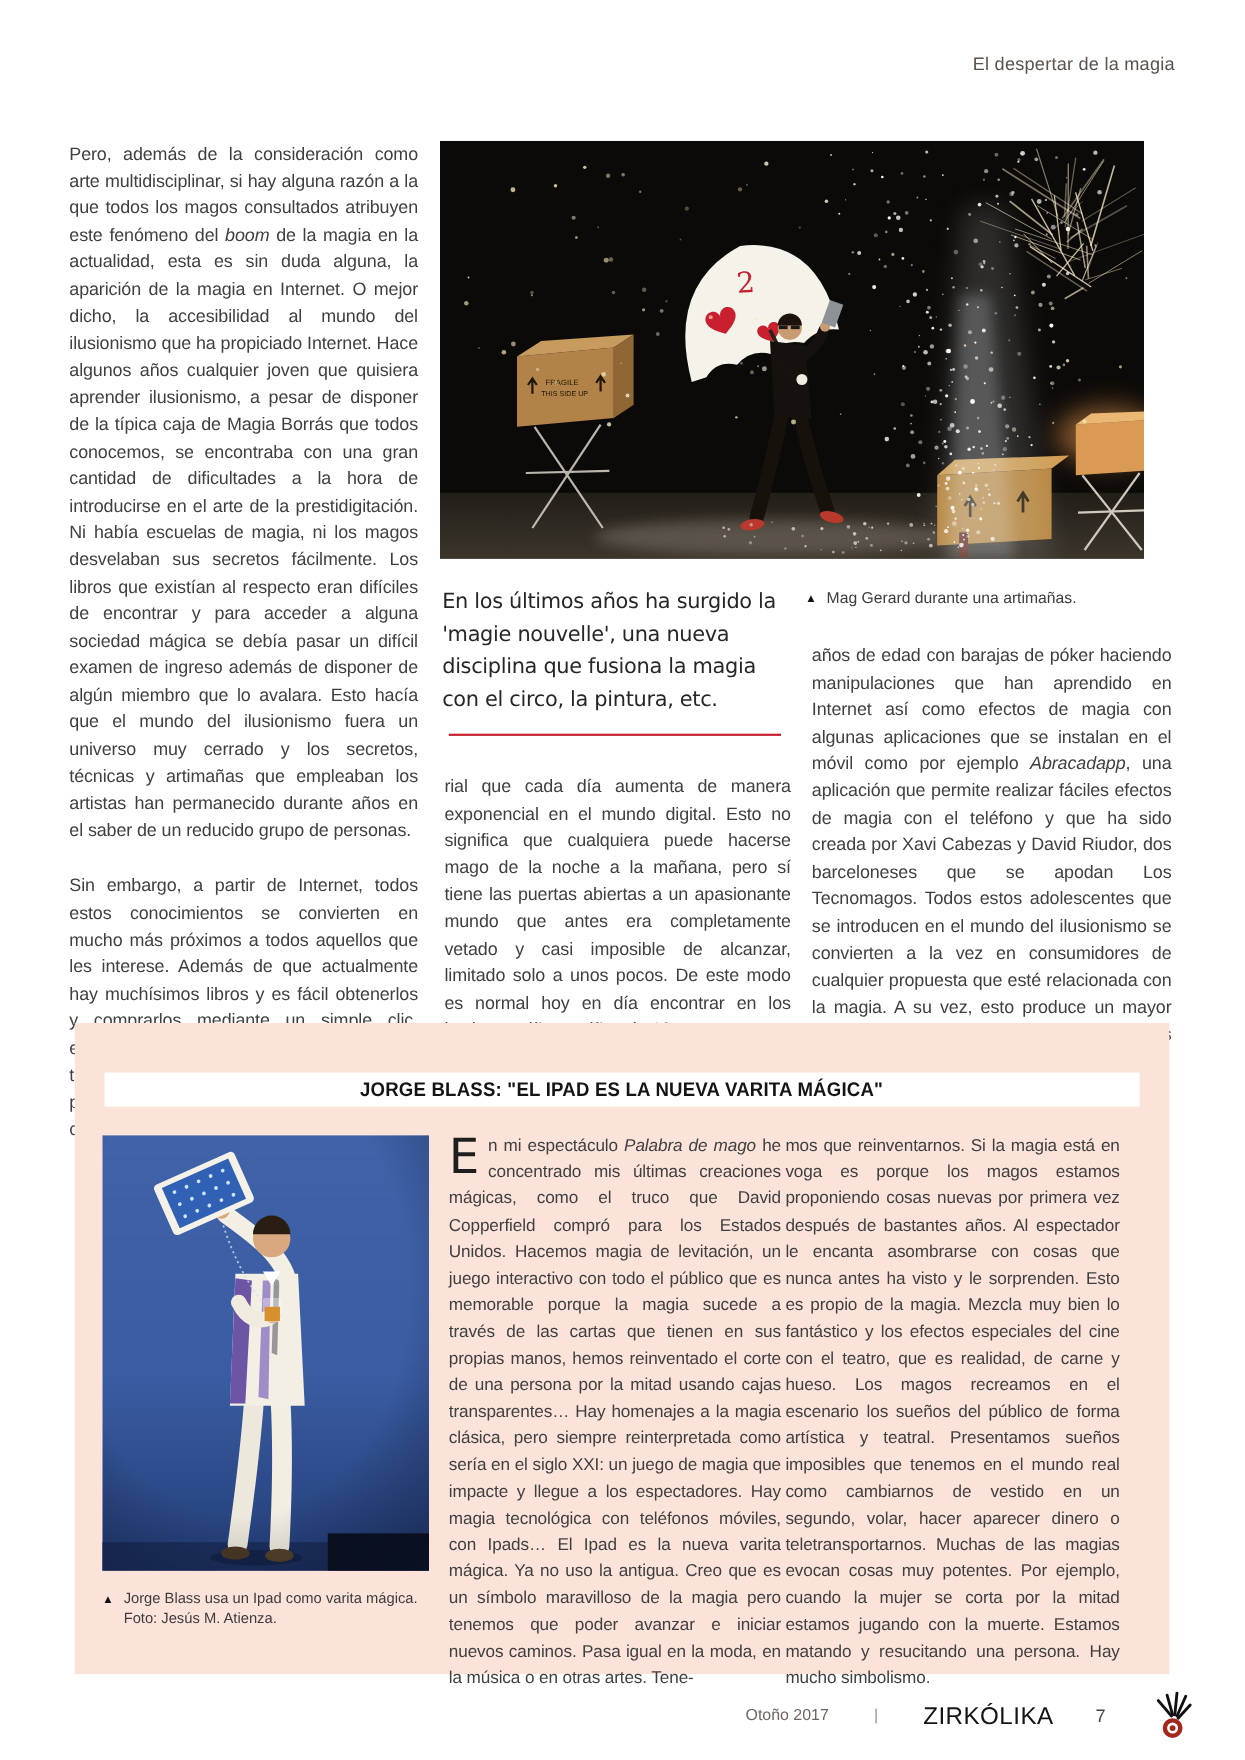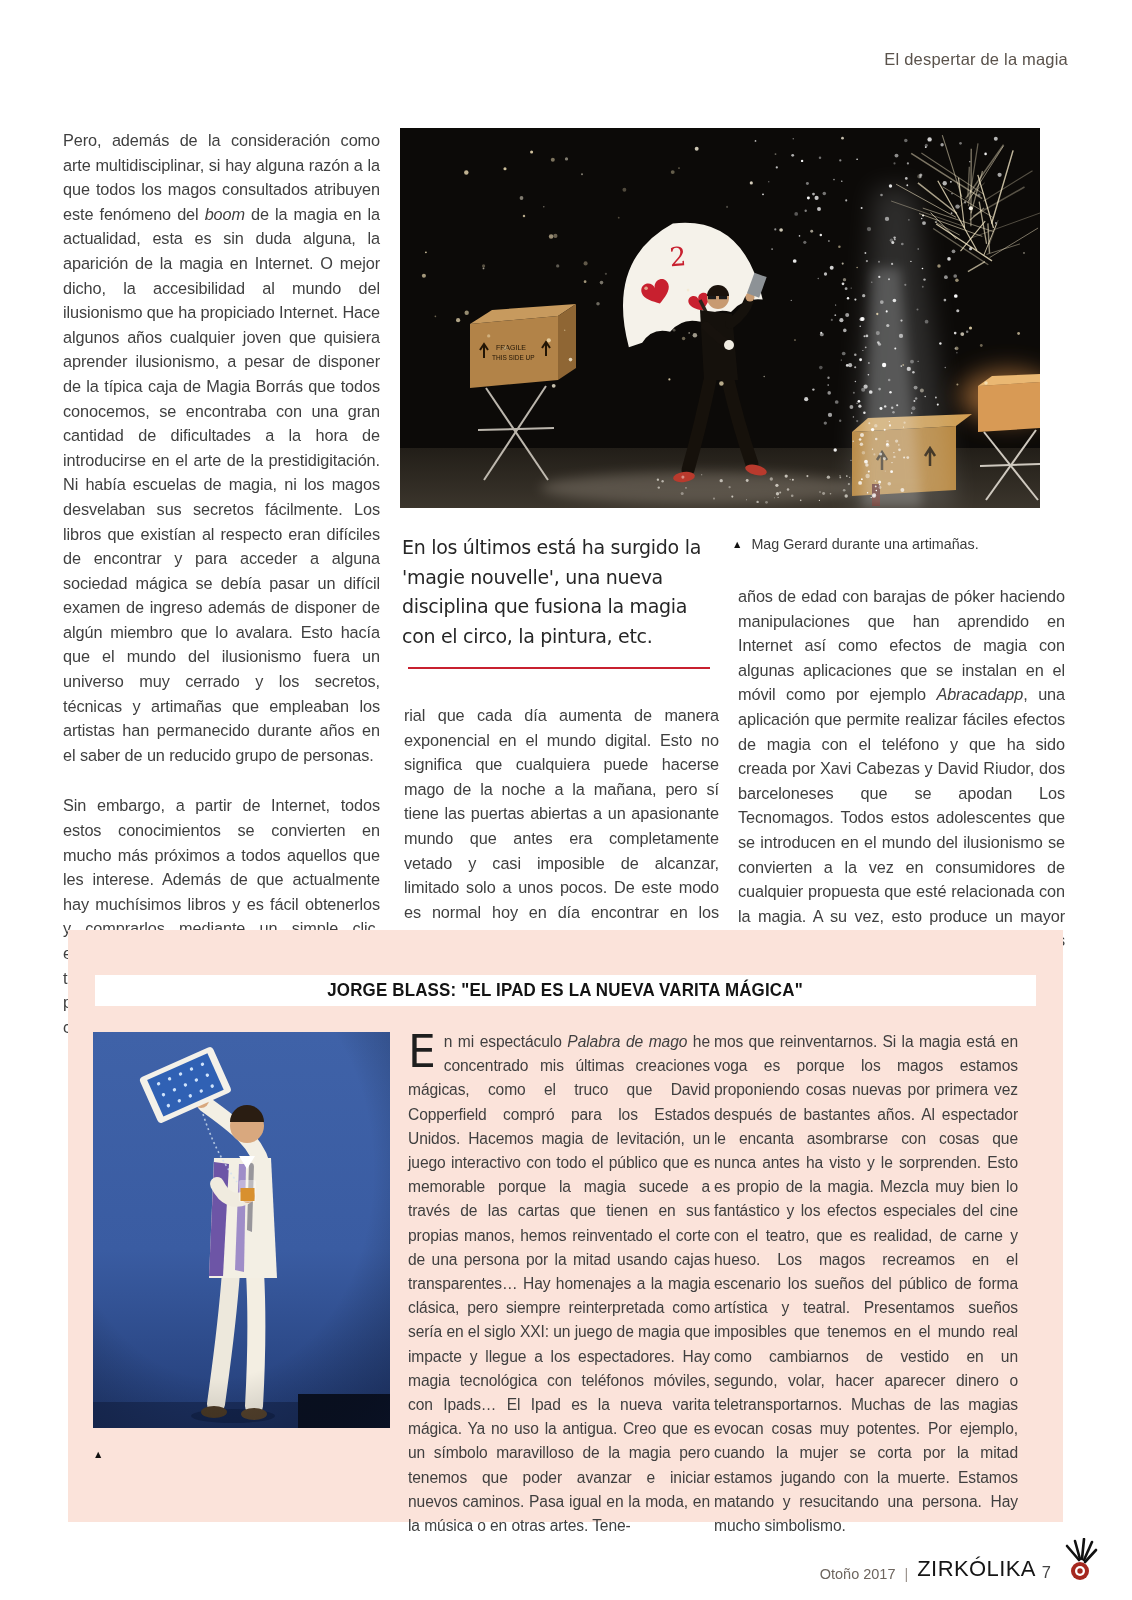--- a/index.html
+++ b/index.html
@@ -54,22 +54,22 @@
     text-align:justify;letter-spacing:-.1px;
   }
   .box-col1{position:absolute;left:340px;top:100px;width:302px;}
   .box-col2{position:absolute;left:646px;top:100px;width:304px;}
   .dropcap{
     float:left;font-family:"DejaVu Sans",sans-serif;font-size:44px;line-height:38px;
     padding:3px 8px 0 0;color:#1e1e1e;
   }
   
   .footer{
-    position:absolute;top:1538px;right:62px;height:44px;
-    display:flex;align-items:flex-end;
+    position:absolute;top:1538px;right:76px;height:44px;
+    display:flex;align-items:center;gap:32px;
   }
   .f-issue{font-size:14.5px;color:#6d655e;}
   .f-sep{font-size:14.5px;color:#9b938c;margin:0 9px;}
   .f-mag{font-size:22px;font-weight:normal;color:#151515;letter-spacing:.4px;}
   .f-num{font-size:16.5px;color:#454545;margin-left:6px;}
   .logo{margin-left:11px;}
   i{}
 </style>
 </head>
 <body>
@@ -552,21 +552,21 @@
           <line x1="556.9" y1="85.5" x2="517.9" y2="54.8" stroke="#fff2cf" stroke-width="1.55" opacity="0.65"></line>
         </g>
     </svg>
   </figure>
 
   <div class="caption caption1">
     <span class="cap-marker">▲</span>
     <span>Mag Gerard durante una artimañas.</span>
   </div>
 
-  <div class="pullquote">En los últimos está ha surgido la 'magie nouvelle', una nueva disciplina que fusiona la magia con el circo, la pintura, etc.</div>
+  <div class="pullquote">En los últimos años ha surgido la 'magie nouvelle', una nueva disciplina que fusiona la magia con el circo, la pintura, etc.</div>
   <div class="rule-red"></div>
 
   <section class="col col-mid">
     <p>rial que cada día aumenta de manera exponencial en el mundo digital. Esto no significa que cualquiera puede hacerse mago de la noche a la mañana, pero sí tiene las puertas abiertas a un apasionante mundo que antes era completamente vetado y casi imposible de alcanzar, limitado solo a unos pocos. De este modo es normal hoy en día encontrar en los institutos niños y niñas de 12</p>
   </section>
 
   <section class="col col-right">
     <p>años de edad con barajas de póker haciendo manipulaciones que han aprendido en Internet así como efectos de magia con algunas aplicaciones que se instalan en el móvil como por ejemplo <i>Abracadapp</i>, una aplicación que permite realizar fáciles efectos de magia con el teléfono y que ha sido creada por Xavi Cabezas y David Riudor, dos barceloneses que se apodan Los Tecnomagos. Todos estos adolescentes que se introducen en el mundo del ilusionismo se convierten a la vez en consumidores de cualquier propuesta que esté relacionada con la magia. A su vez, esto produce un mayor aumento de espectadores en las demostraciones de ilusionismo</p>
   </section>
 
@@ -632,20 +632,24 @@
           <path d="M146,124 L162,124 L154,137 Z" fill="#ffffff"></path>
           <circle cx="154" cy="94" r="17" fill="#d9a87e"></circle>
           <path d="M137,90 A17,17 0 0 1 171,90 Z" fill="#2a1d12"></path>
         </g>
         <rect width="297" height="396" fill="url(#vign)"></rect>
       </svg>
     </figure>
 
     <div class="caption caption2">
       <span class="cap-marker">▲</span>
+      <span class="cap-lines">
+        <span>Jorge Blass usa un Ipad como varita mágica.</span>
+        <span>Foto: Jesús M. Atienza.</span>
+      </span>
     </div>
 
     <div class="box-col box-col1">
       <p><span class="dropcap">E</span><span>n mi espectáculo <i>Palabra de mago</i> he concentrado mis últimas creaciones mágicas, como el truco que David Copperfield compró para los Estados Unidos. Hacemos magia de levitación, un juego interactivo con todo el público que es memorable porque la magia sucede a través de las cartas que tienen en sus propias manos, hemos reinventado el corte de una persona por la mitad usando cajas transparentes… Hay homenajes a la magia clásica, pero siempre reinterpretada como sería en el siglo XXI: un juego de magia que impacte y llegue a los espectadores. Hay magia tecnológica con teléfonos móviles, con Ipads… El Ipad es la nueva varita mágica. Ya no uso la antigua. Creo que es un símbolo maravilloso de la magia pero tenemos que poder avanzar e iniciar nuevos caminos. Pasa igual en la moda, en la música o en otras artes. Tene-</span></p>
     </div>
     <div class="box-col box-col2">
       <p>mos que reinventarnos. Si la magia está en voga es porque los magos estamos proponiendo cosas nuevas por primera vez después de bastantes años. Al espectador le encanta asombrarse con cosas que nunca antes ha visto y le sorprenden. Esto es propio de la magia. Mezcla muy bien lo fantástico y los efectos especiales del cine con el teatro, que es realidad, de carne y hueso. Los magos recreamos en el escenario los sueños del público de forma artística y teatral. Presentamos sueños imposibles que tenemos en el mundo real como cambiarnos de vestido en un segundo, volar, hacer aparecer dinero o teletransportarnos. Muchas de las magias evocan cosas muy potentes. Por ejemplo, cuando la mujer se corta por la mitad estamos jugando con la muerte. Estamos matando y resucitando una persona. Hay mucho simbolismo.</p>
     </div>
   </section>
 

